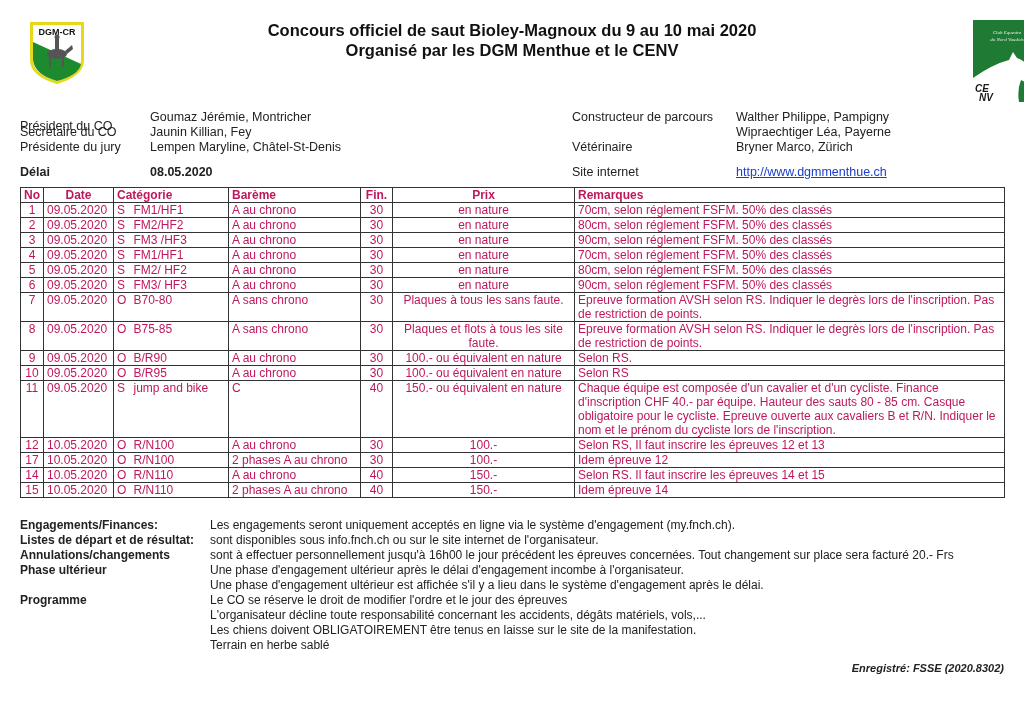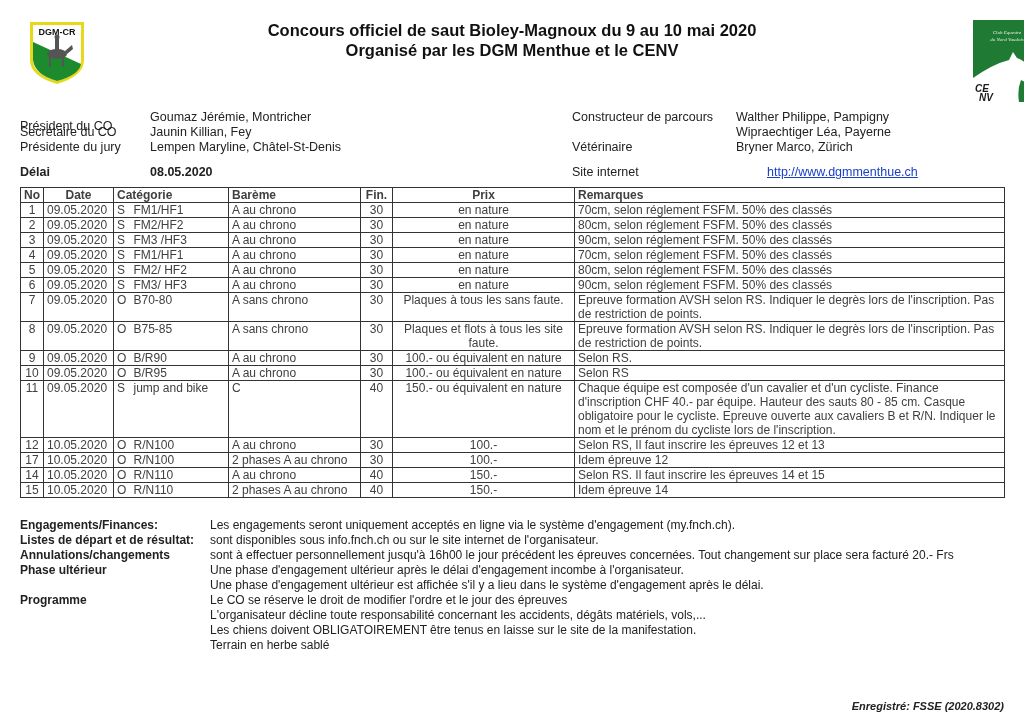--- a/index.html
+++ b/index.html
@@ -7,40 +7,40 @@
   body { position: relative; font-family: "Liberation Sans", sans-serif; color: #1a1a1a; font-size: 12px; }
 
   .logo-left { position: absolute; left: 27px; top: 20px; width: 60px; height: 66px; }
   .logo-right { position: absolute; left: 973px; top: 20px; width: 68px; height: 82px; }
 
   .title { position: absolute; left: 200px; top: 20px; width: 624px; text-align: center; font-weight: bold; font-size: 16.5px; line-height: 20px; color: #111; }
 
   .info { position: absolute; font-size: 12.5px; line-height: 15.5px; color: #222; }
   .info .lbl { position: absolute; white-space: nowrap; }
   .info .val { position: absolute; white-space: nowrap; }
-  .link { color: #1a3ec8; text-decoration: underline; margin-left: 31px; }
+  .link { color: #1a3ec8; text-decoration: underline; }
   .bold { font-weight: bold; }
 
-  table.grid { position: absolute; left: 20px; top: 187px; width: 985px; border-collapse: collapse; font-size: 12px; line-height: 14px; color: #404040; }
+  table.grid { position: absolute; left: 20px; top: 187px; width: 985px; border-collapse: collapse; font-size: 12px; line-height: 14px; color: #be185d; }
   table.grid th, table.grid td { border: 1px solid #333; padding: 0 3px; vertical-align: top; white-space: nowrap; }
   table.grid th { font-weight: bold; text-align: center; height: 15px; }
   table.grid th.left { text-align: left; }
   table.grid td { height: 15px; }
   table.grid td.c { text-align: center; }
   table.grid td.wrap { white-space: normal; }
   td.cat-code { border-right: none !important; padding-right: 0; width: 14px; }
   td.cat-name { border-left: none !important; padding-left: 2px; }
   th.cat-head { text-align: left !important; }
 
   .notes { position: absolute; left: 20px; top: 518px; font-size: 12px; line-height: 15px; color: #222; }
   .notes .row { position: relative; height: 15px; }
   .notes .nlbl { position: absolute; left: 0; font-weight: bold; white-space: nowrap; }
   .notes .ntxt { position: absolute; left: 190px; white-space: nowrap; text-align: center; }
 
-  .footer { position: absolute; right: 20px; top: 700px; font-weight: bold; font-style: italic; font-size: 11px; color: #222; }
+  .footer { position: absolute; right: 20px; top: 662px; font-weight: bold; font-style: italic; font-size: 11px; color: #222; }
 </style>
 </head>
 <body>
 
 <div class="logo-left">
   <svg width="60" height="66" viewBox="0 0 60 66">
     <path d="M3 2 H57 V40 Q57 56 30 64 Q3 56 3 40 Z" fill="#e8d81c"></path>
     <path d="M6 5 H54 V40 Q54 54 30 61 Q6 54 6 40 Z" fill="#ffffff"></path>
     <path d="M6 22 L54 44 Q52 55 30 61 Q8 55 6 40 Z" fill="#1e8a2e"></path>
     <text x="30" y="15" text-anchor="middle" font-family="Liberation Sans, sans-serif" font-weight="bold" font-size="9" fill="#111">DGM-CR</text>

